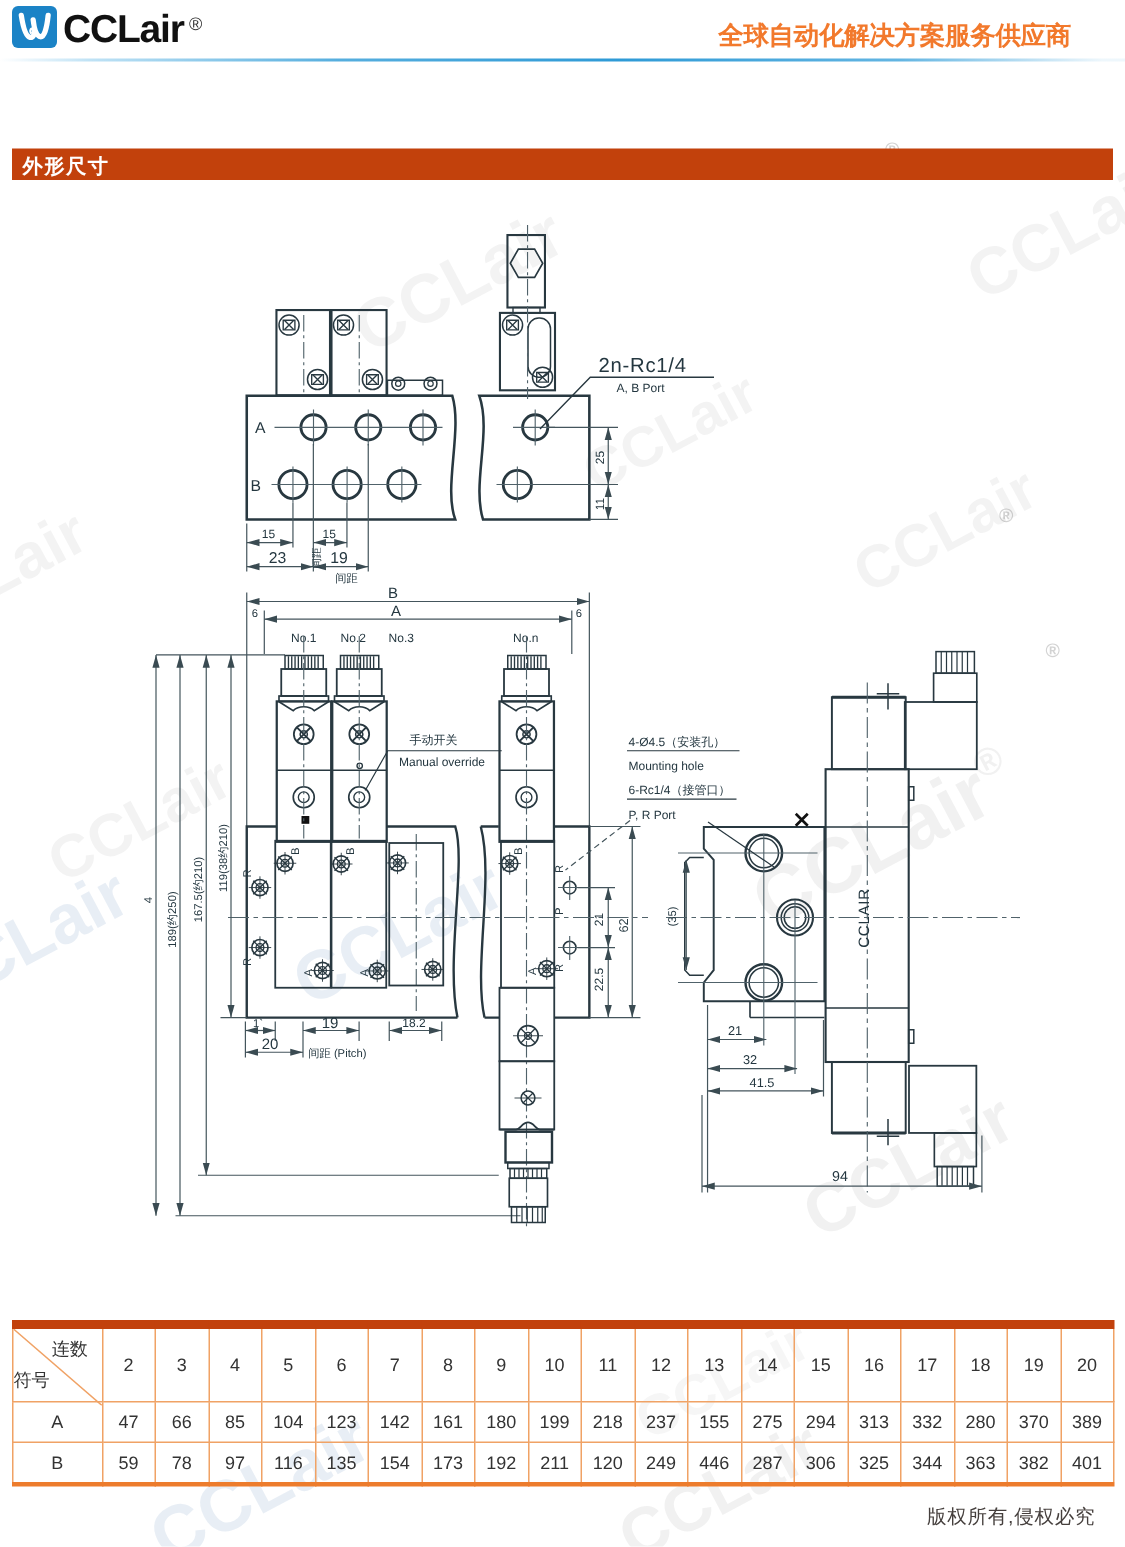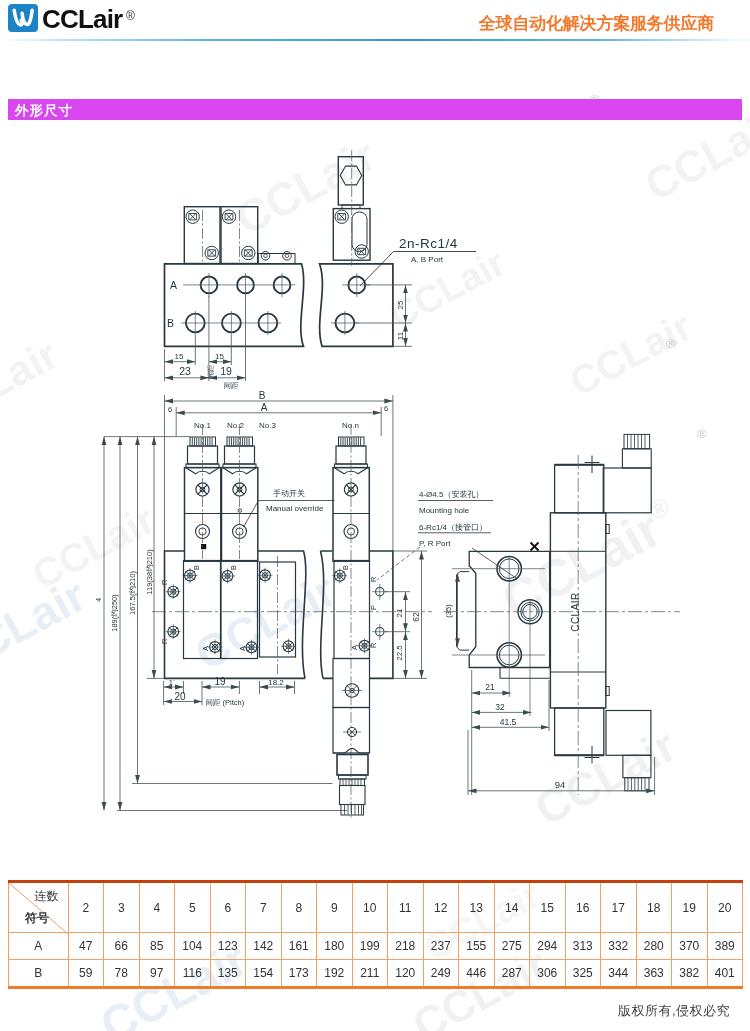--- a/index.html
+++ b/index.html
@@ -2,21 +2,21 @@
 <html><head>
 <meta charset="utf-8">
 <style>
 html,body{margin:0;padding:0;}
 body{width:750px;height:1031px;position:relative;background:#fff;overflow:hidden;
      font-family:"Liberation Sans",sans-serif;}
 .wm{position:absolute;font-weight:bold;white-space:nowrap;pointer-events:none;
     font-family:"Liberation Sans",sans-serif;transform:rotate(-28deg);}
 .hdrline{position:absolute;left:0;top:39px;width:750px;height:2px;
   background:linear-gradient(to right,#ffffff 0%,#bfe2f5 8%,#56aede 30%,#2e9ad6 55%,#63b5e2 80%,#eef7fc 98%);}
-.bluebar{position:absolute;left:8px;top:99px;width:734px;height:21px;background:#d946ef;}
+.bluebar{position:absolute;left:8px;top:99px;width:734px;height:21px;background:#c2410c;}
 .bluebar span{position:absolute;left:7px;top:3px;color:#fff;font-size:13.5px;font-weight:bold;letter-spacing:1px;}
 .toptext{position:absolute;top:12px;right:36px;color:#f2792c;font-size:17px;font-weight:bold;letter-spacing:-0.2px;}
 .logo{position:absolute;left:8px;top:4px;width:30px;height:28px;background:#1b83c6;border-radius:4px;}
 .logotext{position:absolute;left:42px;top:4px;font-size:26px;font-weight:bold;color:#111;letter-spacing:-0.8px;}
 .logor{position:absolute;left:126px;top:9px;font-size:12px;color:#333;}
 table.dim{position:absolute;left:8px;top:880px;width:734px;border-collapse:collapse;table-layout:fixed;
   font-size:12px;color:#333;background:transparent;}
 table.dim td{border:1px solid #f0a265;text-align:center;vertical-align:middle;padding:0;}
 .ftr{position:absolute;top:1002px;left:618px;font-size:13px;font-weight:normal;color:#453f3d;letter-spacing:0.5px;}
 svg text{font-family:"Liberation Sans",sans-serif;}
@@ -392,27 +392,27 @@
 <text x="560" y="787.5" font-size="9.5">94</text>
 </g>
 </svg>
 
 <table class="dim">
 <colgroup>
       <col style="width:59.5px;">
 <col span="19" style="width:35.5px;">
     </colgroup>
 <tbody>
-      <tr style="height:51px;border-top:3px solid #c2410c;">
+      <tr style="height:51px;border-top:6px solid #c2410c;">
 <td style="position:relative;">
   <svg width="59" height="51" style="position:absolute;left:0;top:0;">
             <line x1="0" y1="0" x2="59" y2="51" stroke="#f0a265" stroke-width="1"></line>
           </svg>
   <div style="position:absolute;right:9px;top:5px;font-size:12px;">连数</div>
-  <div style="position:absolute;left:16px;bottom:5px;font-size:12px;font-weight:bold;">符号</div>
+  <div style="position:absolute;left:0;bottom:5px;font-size:12px;">符号</div>
 </td>
 <td>2</td>
         <td>3</td>
         <td>4</td>
         <td>5</td>
         <td>6</td>
         <td>7</td>
         <td>8</td>
         <td>9</td>
         <td>10</td>

